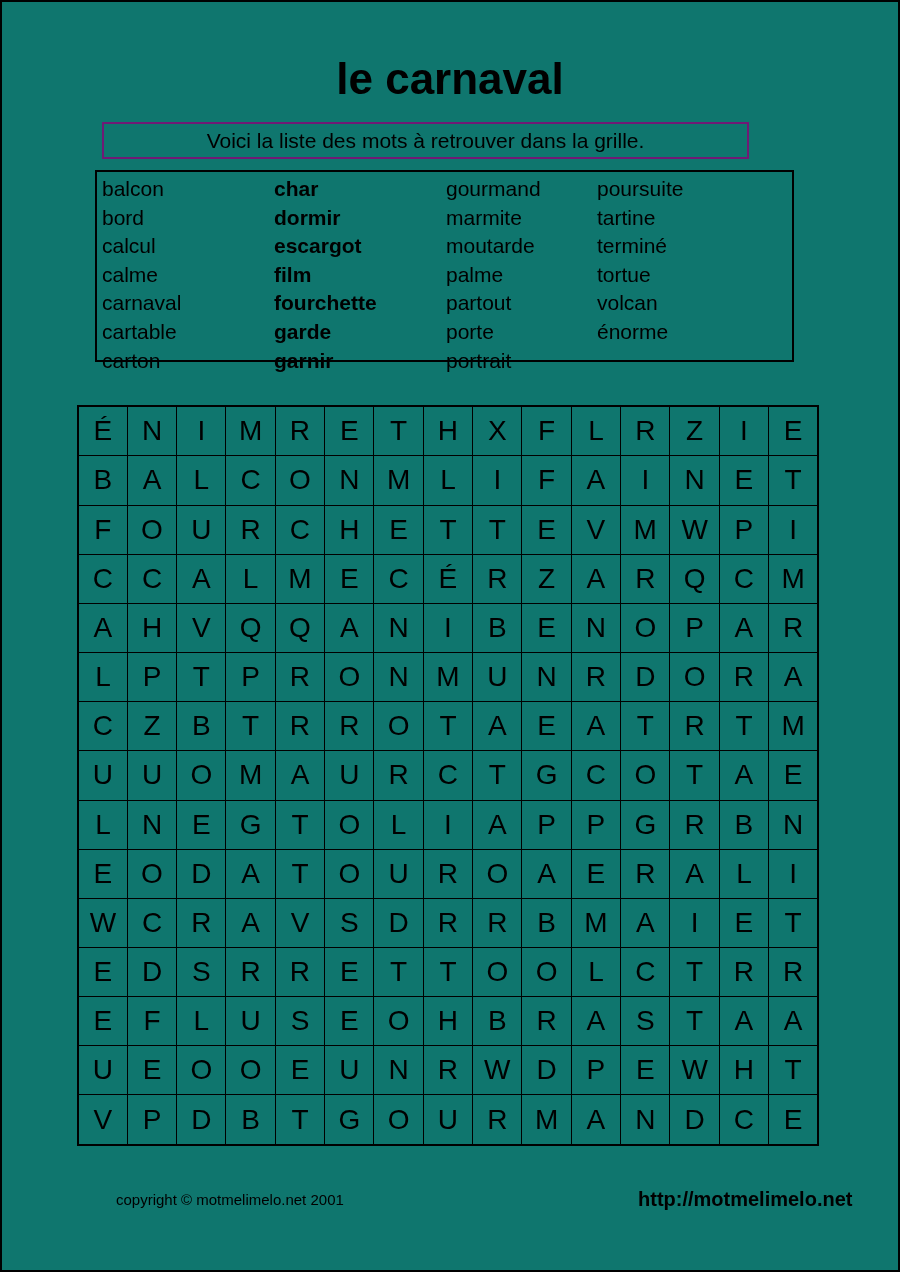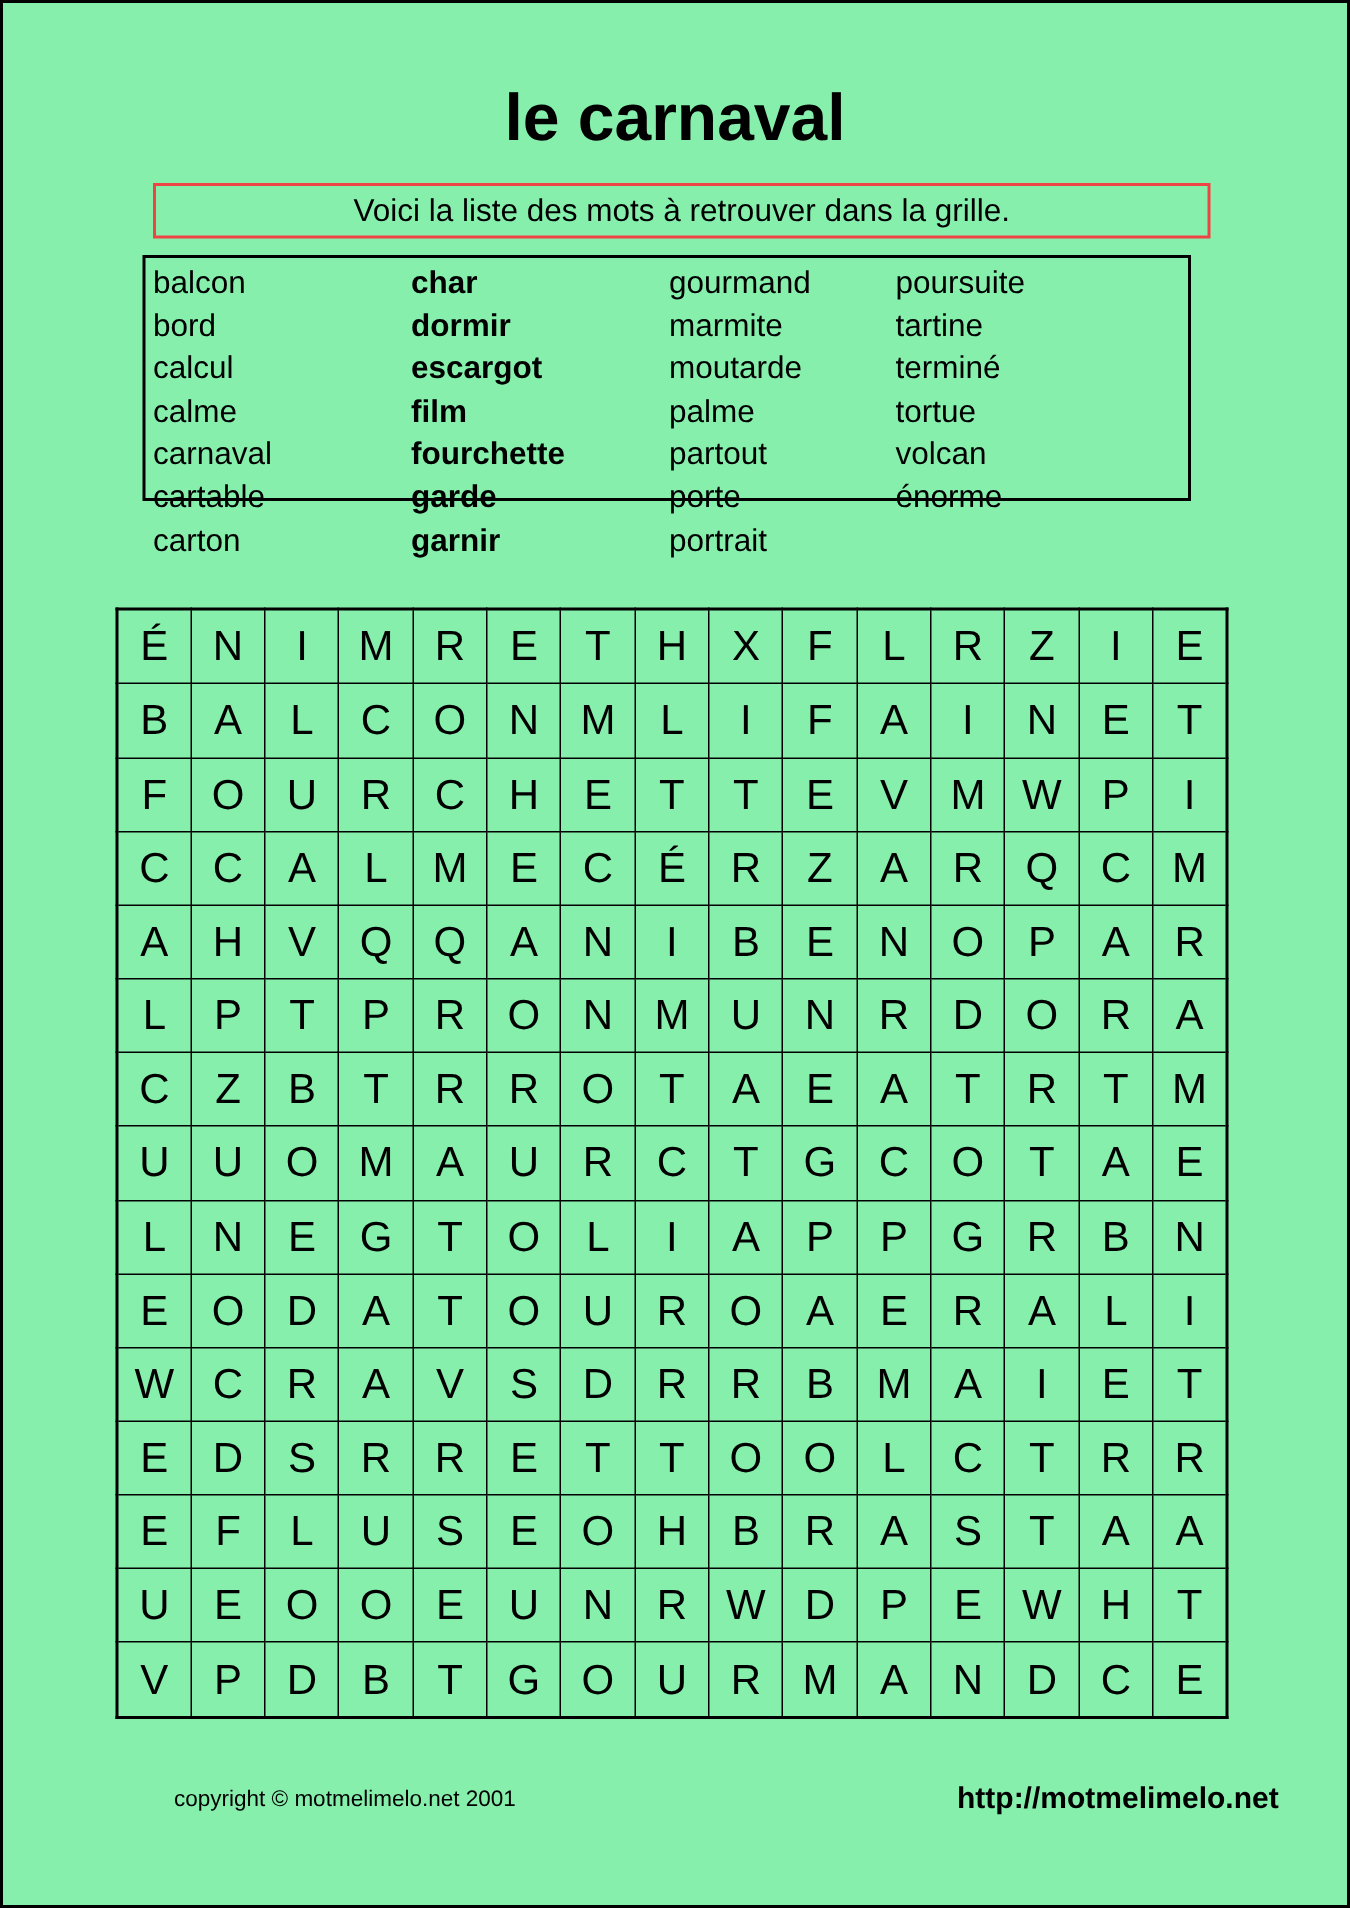--- a/index.html
+++ b/index.html
@@ -1,41 +1,41 @@
 <!DOCTYPE html>
 <html><head>
 <meta charset="utf-8">
 <style>
   html,body { margin:0; padding:0; background:#808080; }
   .page {
     position:relative;
     width:900px; height:1272px;
-    background:#86efac;
+    background:#0f766e;
     border:2px solid #000000;
     box-sizing:border-box;
     font-family:"Liberation Sans", sans-serif;
     color:#000000;
     overflow:hidden;
   }
   .title {
     position:absolute; top:52px; left:0; width:100%;
     text-align:center;
     font-size:44px; font-weight:bold;
     letter-spacing:0px;
   }
   .instruction-box {
     position:absolute; left:100px; top:120px;
-    width:705px; height:37px;
-    border:2px solid #ef4444; box-sizing:border-box;
+    width:647px; height:37px;
+    border:2px solid #701a75; box-sizing:border-box;
     display:flex; align-items:center; justify-content:center;
     font-size:21px;
   }
   .word-box {
     position:absolute; left:93px; top:168px;
-    width:699px; height:164px;
+    width:699px; height:192px;
     border:2px solid #000000; box-sizing:border-box;
   }
   .word-col {
     position:absolute; top:3px;
     font-size:21px; line-height:28.6px;
     white-space:nowrap;
   }
   .word-col.c1 { left:5px; }
   .word-col.c2 { left:177px;font-weight:bold; }
   .word-col.c3 { left:349px; }

